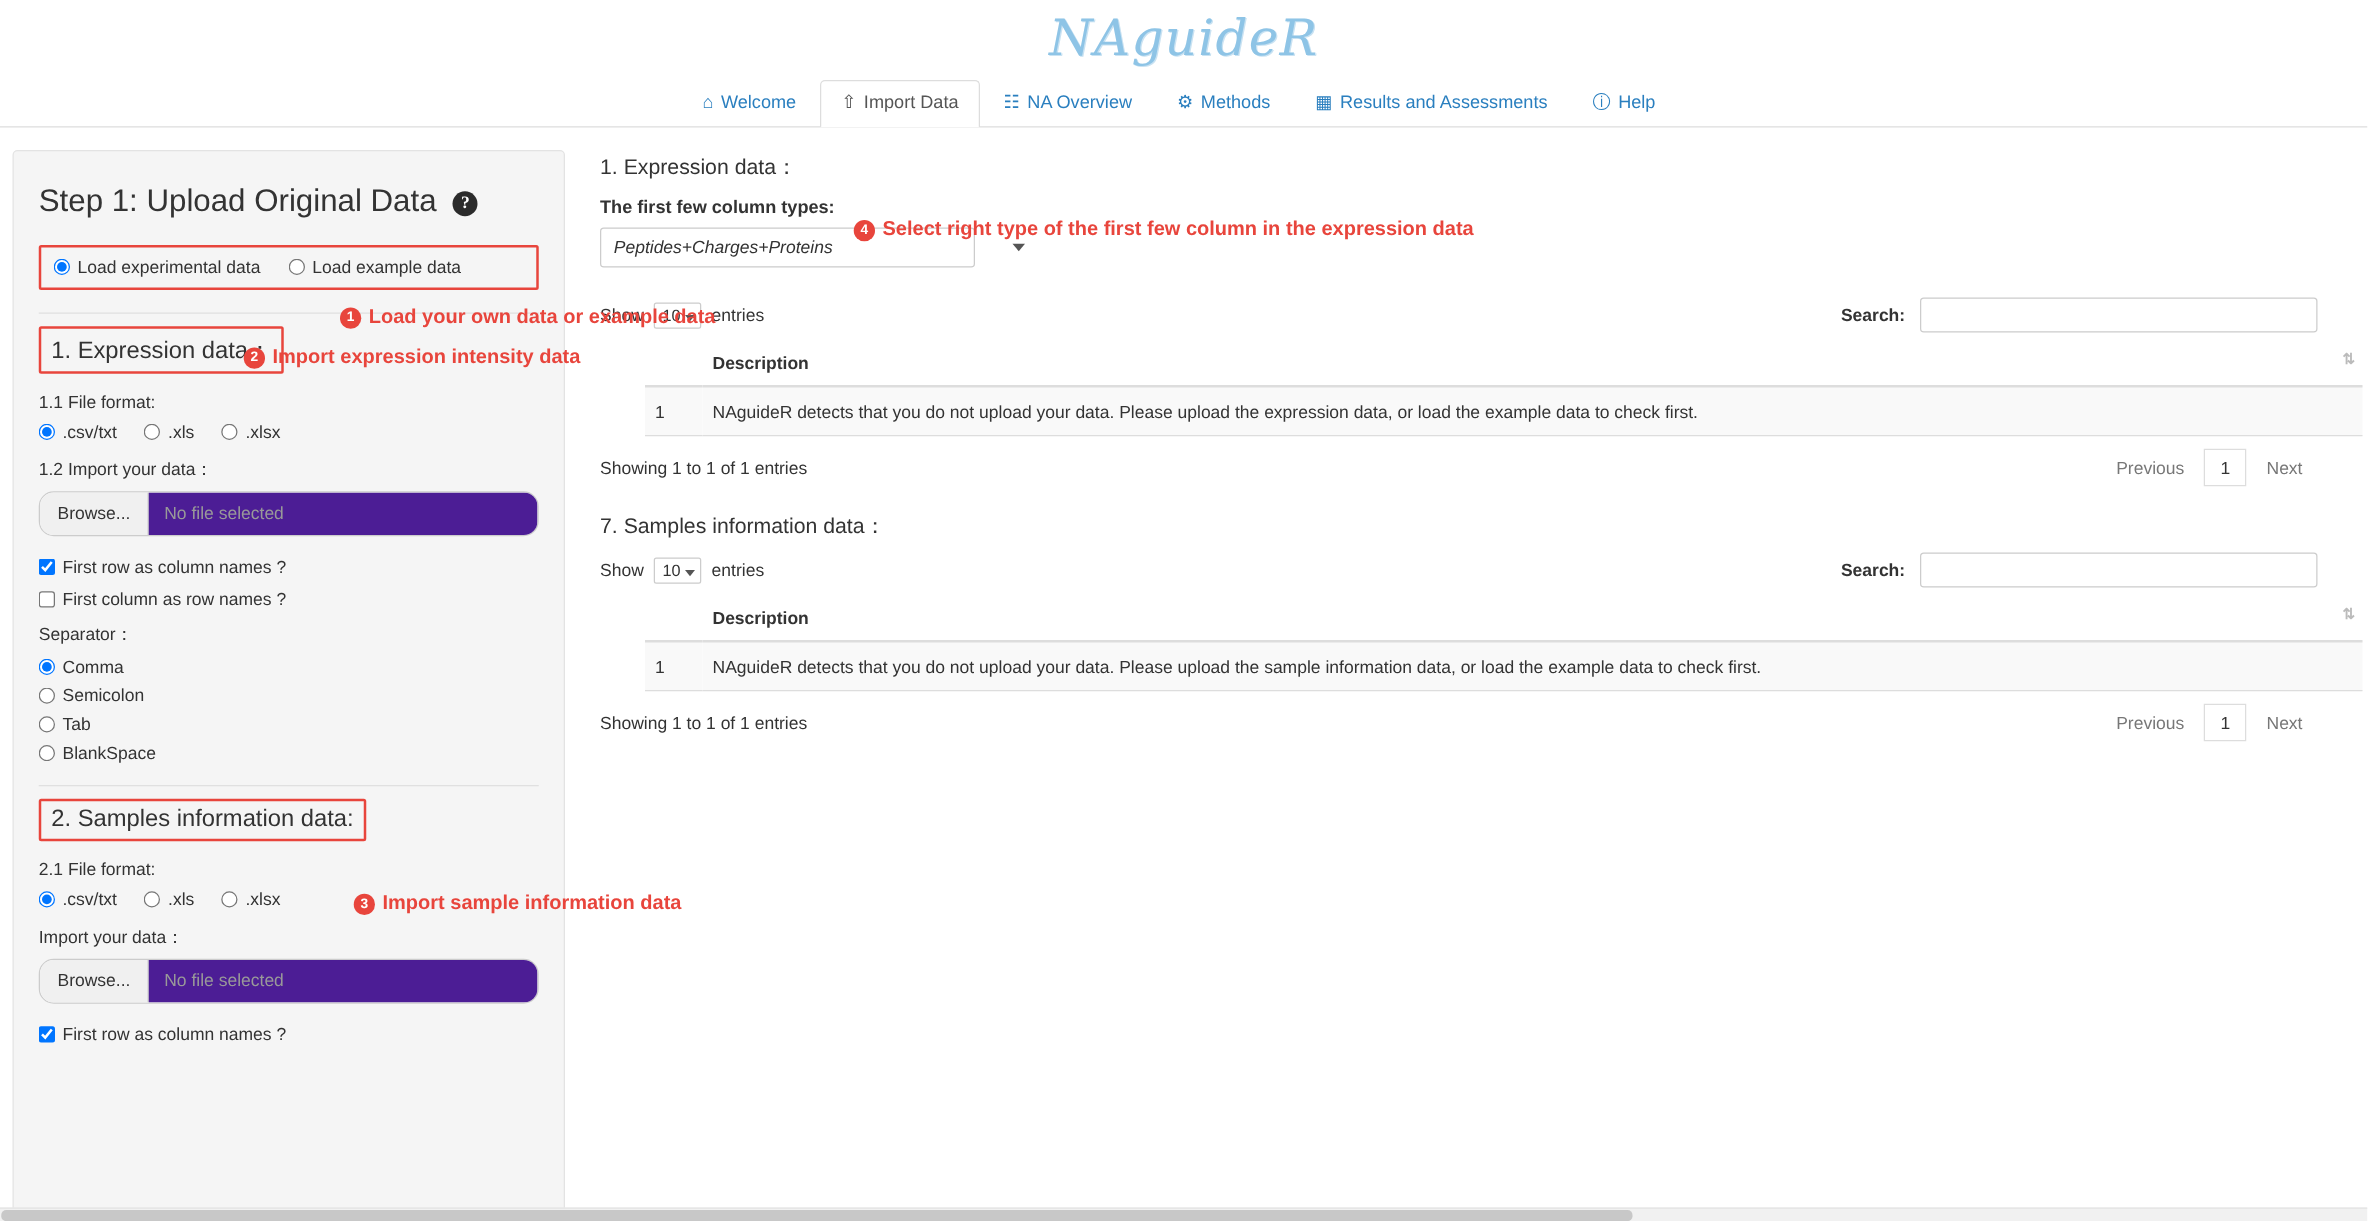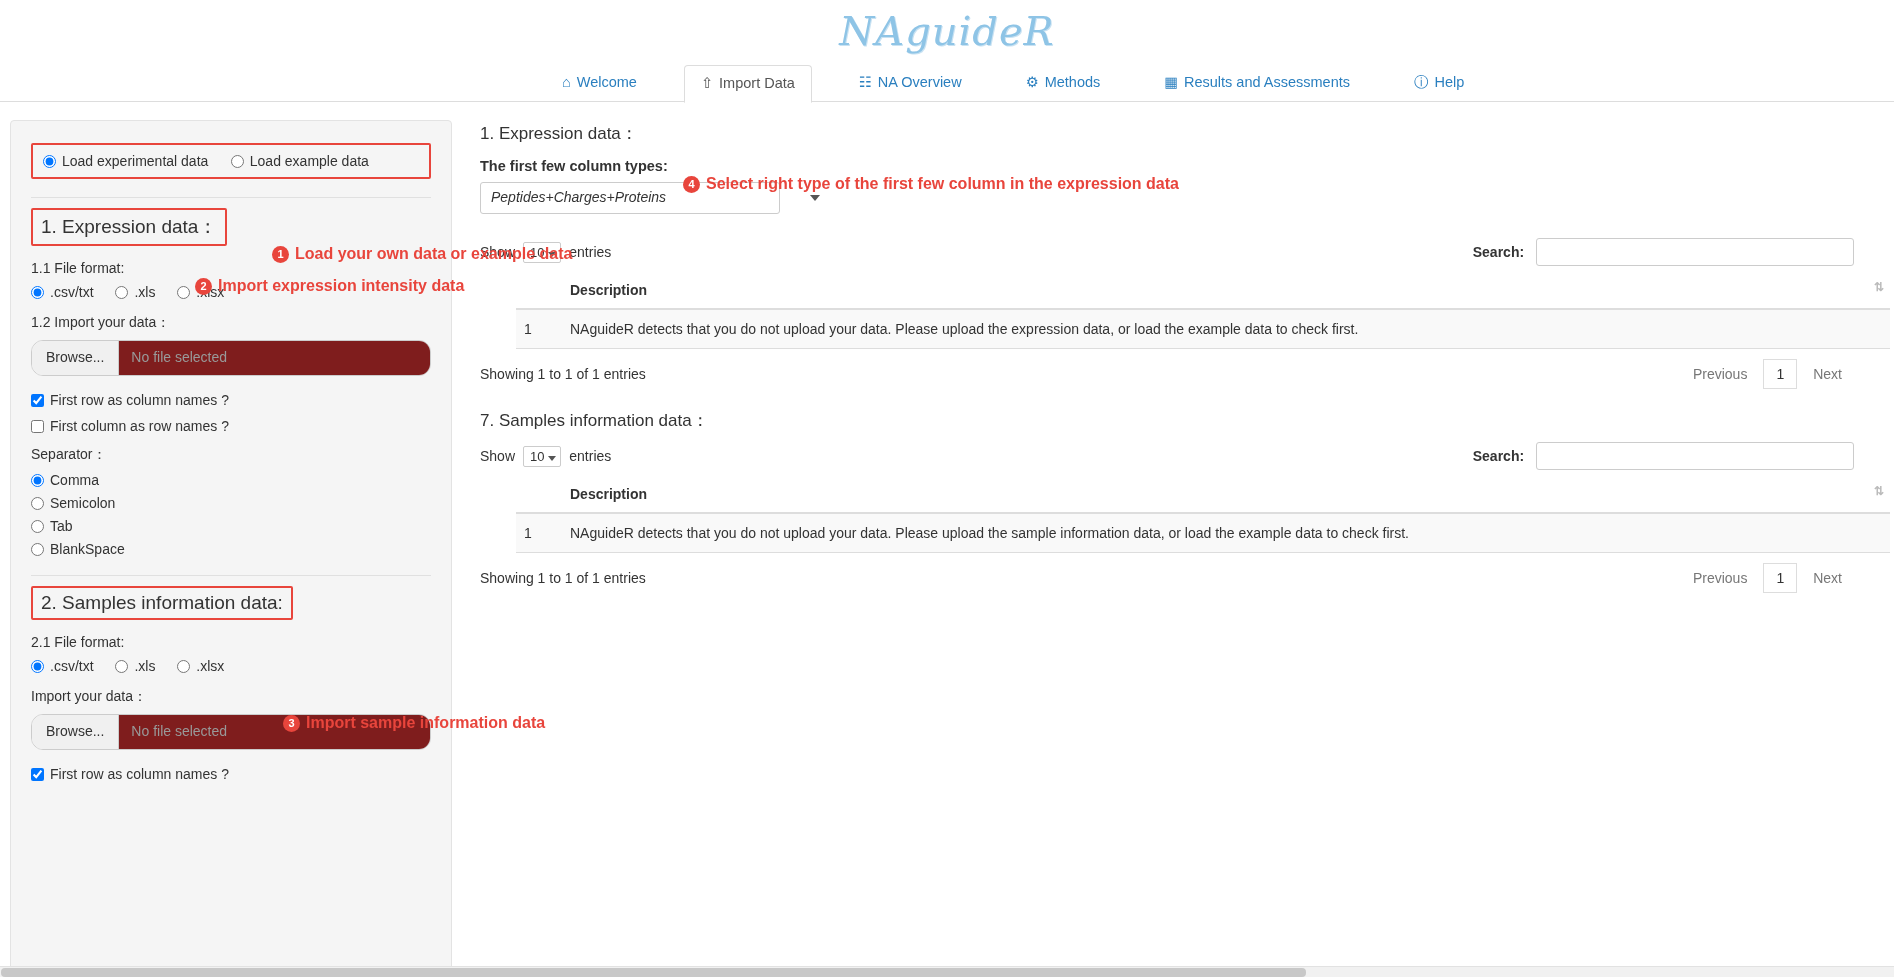--- a/index.html
+++ b/index.html
@@ -38,23 +38,22 @@
     margin-top: 10px;
     padding-left: 545px;
     height: 38px;
     position: relative;
   }
   .nav-tabs {
     list-style: none;
     margin: 0;
     padding: 0;
     display: flex;
-    align-items: center;
+    align-items: flex-start;
     height: 38px;
-    gap: 28px;
   }
   .nav-tabs li {
     margin-right: 2px;
   }
   .nav-tabs a {
     display: block;
     padding: 9px 16px 10px 16px;
     font-size: 14.5px;
     color: #2a7fbf;
     text-decoration: none;
@@ -146,21 +145,21 @@
     border-right: 1px solid #cccccc;
     padding: 8px 14px;
     font-size: 14px;
     color: #333;
     white-space: nowrap;
   }
   .file-name {
     padding: 8px 12px;
     font-size: 14px;
     color: #999999;
-    background: #7f1d1d;
+    background: #4c1d95;
     flex: 1;
   }
   .check-row { font-size: 14px; margin: 10px 0; }
   .hr { border: 0; border-top: 1px solid #e0e0e0; margin: 18px 0 10px 0; }
   .sep-label { font-size: 14px; margin: 12px 0 8px 0; }
   .radio-stack div { margin: 7px 0; font-size: 14px; }
 
   
   .redbox {
     border: 2px solid #e8453c;
@@ -371,20 +370,24 @@
         <span class="nav-ico">ⓘ</span><span>Help</span>
       </a>
     </li>
   </ul>
 </div>
 
 <div class="container">
 
   <div class="sidebar">
 
+    <h3 class="step-title">
+      <span>Step 1: Upload Original Data</span>
+      <span class="help-circle">?</span>
+    </h3>
 
     <div class="redbox-block" style="width:400px;">
       <label class="radio-inline">
         <input type="radio" name="src" checked="" style=""><span>Load experimental data</span>
       </label>
       <label class="radio-inline">
         <input type="radio" name="src" style=""><span>Load example data</span>
       </label>
     </div>
 

